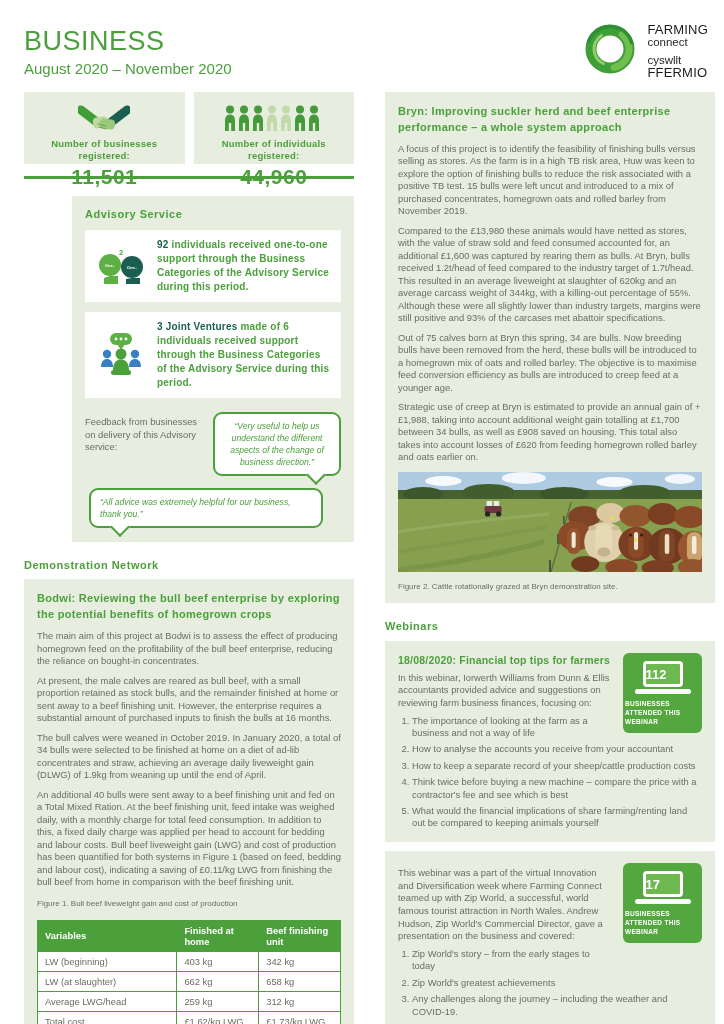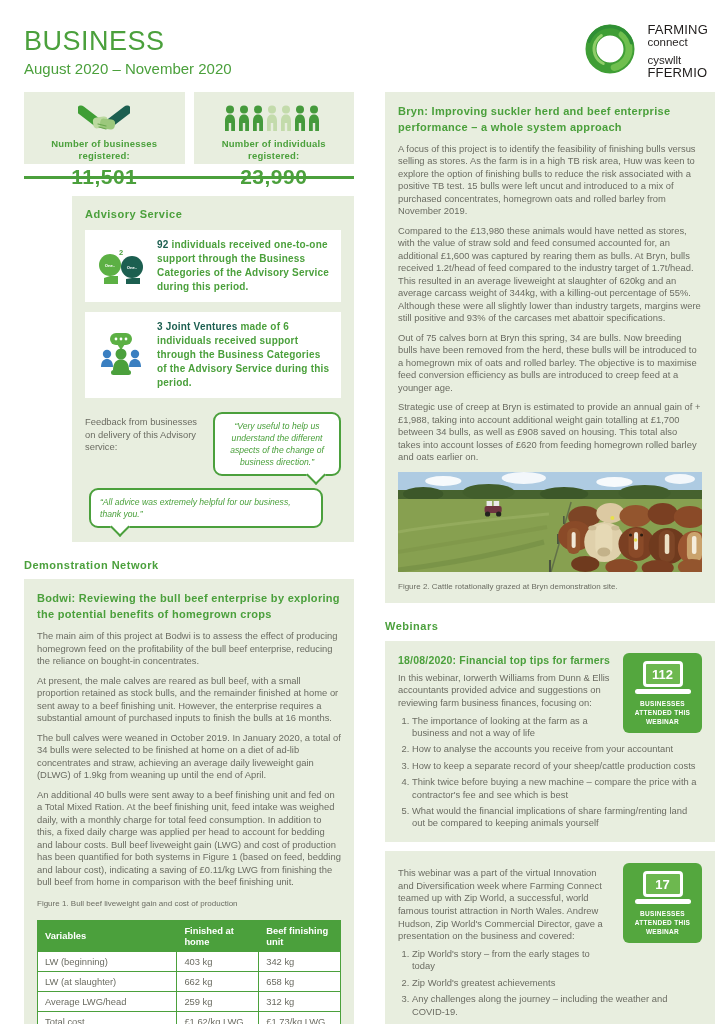--- a/index.html
+++ b/index.html
@@ -70,21 +70,21 @@
   
   .photo { margin-top:8px; line-height:0; }
   .photo svg { width:100%; height:100px; display:block; }
 
   
   .webinar-box { margin-top:9px; overflow:hidden; }
   .webinar-title { font-size:10.5px; font-weight:bold; color:#4ba03c; line-height:1.4; letter-spacing:.2px; }
   .webinar-intro { font-size:9.4px; line-height:1.35; margin-top:4px; }
   .webinar-points { margin:5px 0 0 0; padding-left:14px; }
   .webinar-points li { font-size:9.4px; line-height:1.32; margin-top:4px; color:#6b6c62; }
-  .badge { float:right; width:79px; background:#54a73e; border-radius:6px; padding:8px 2px 7px; margin:0 0 6px 10px; text-align:center; }
+  .badge { float:right; width:79px; background:#54a73e; border-radius:6px; padding:8px 2px 7px; margin:0 0 6px 10px; }
   .laptop-screen { width:40px; height:26px; border:3px solid #fff; border-radius:4px; margin:0 auto;
                    background:#6db84f; color:#fff; font-weight:bold; font-size:13px; line-height:21px; }
   .laptop-base { width:56px; height:5px; background:#fff; border-radius:2.5px; margin:2px auto 5px; }
   .badge-label { font-size:6.5px; font-weight:bold; color:#fff; letter-spacing:.3px; line-height:1.4; }
 </style>
 </head>
 <body>
 
 <div class="page">
 
@@ -163,21 +163,21 @@
                     <path d="M-5,26 L-5,16 C-5,11 -2.5,9.5 0,9.5 C2.5,9.5 5,11 5,16 L5,26 L1.2,26 L1.2,18 L-1.2,18 L-1.2,26 Z"></path>
                   </g>
                 <g transform="translate(92,0)">
                     <circle cx="0" cy="4.5" r="4"></circle>
                     <path d="M-5,26 L-5,16 C-5,11 -2.5,9.5 0,9.5 C2.5,9.5 5,11 5,16 L5,26 L1.2,26 L1.2,18 L-1.2,18 L-1.2,26 Z"></path>
                   </g>
               </g>
             </svg>
           </div>
           <div class="stat-label">Number of individuals registered:</div>
-          <div class="stat-value">23,990</div>
+          <div class="stat-value">44,960</div>
         </div>
       </div>
 
       <div class="hrule"></div>
 
       <div class="greenbox advisory-box">
         <div class="sec-heading">Advisory Service</div>
 
         <div class="adv-card">
           <div class="adv-card-icon">

